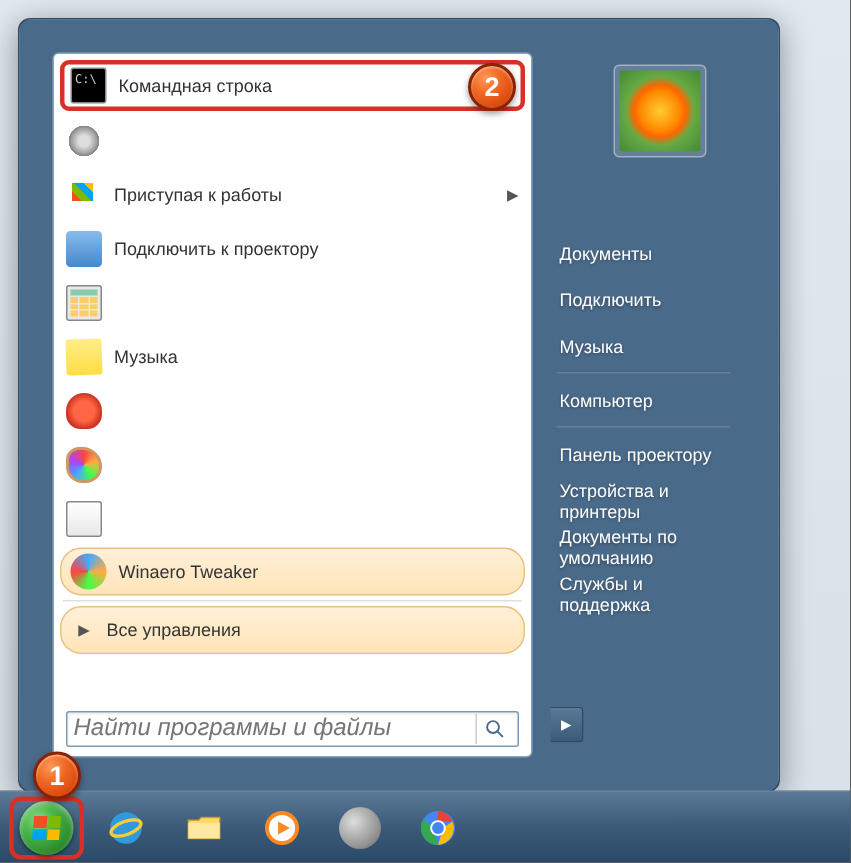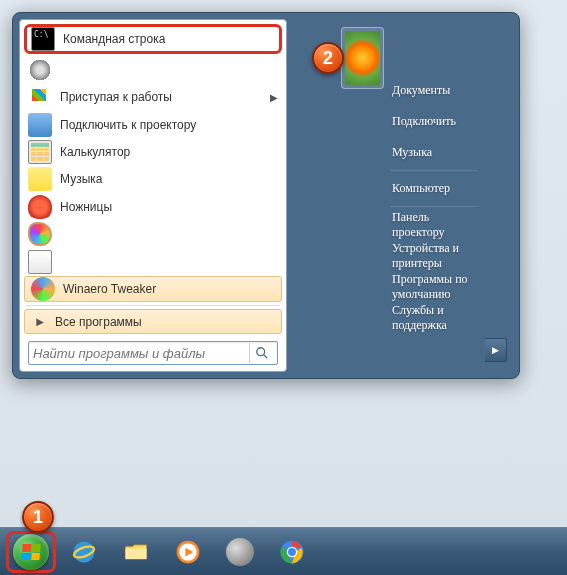--- a/index.html
+++ b/index.html
@@ -15,27 +15,27 @@
   .desktop-bg {
     position: absolute;
     inset: 0;
     background: linear-gradient(180deg, #e0e8f0 0%, #d8e0e8 100%);
   }
   .start-menu {
     position: absolute;
     left: 12px;
     top: 12px;
     width: 508px;
-    height: 367px;
+    height: 516px;
     border-radius: 8px;
     background: linear-gradient(180deg, #4a6a8a 0%, #4a6a8a 60%, #4a6a8a 100%);
     border: 1px solid #2d4a66;
     box-shadow: 0 4px 20px rgba(0,0,0,0.4);
     display: flex;
-    padding: 6px;
+    padding: 22px;
     justify-content: flex-end;
   }
   .left-panel {
     width: 320px;
     background: #fff;
     border-radius: 4px;
     border: 1px solid #8ba3bb;
     display: flex;
     flex-direction: column;
     padding: 2px;
@@ -68,21 +68,21 @@
   .prog-item.highlighted {
     border: 3px solid #d93025;
     border-radius: 6px;
     margin: 2px;
     padding: 0 4px;
     height: 34px;
   }
   .prog-item.pinned {
     background: linear-gradient(180deg, #fff0d8 0%, #ffe4b8 100%);
     border: 1px solid #e8c080;
-    border-radius: 3px;
+    border-radius: 14px;
     margin: 1px 2px;
     height: 32px;
     padding: 0 6px;
   }
   .separator {
     height: 1px;
     background: #e0e0e0;
     margin: 2px 4px;
   }
   .search-row {
@@ -98,41 +98,40 @@
     background: #fff;
     display: flex;
     align-items: center;
     padding: 0 4px;
     box-shadow: inset 0 1px 2px rgba(0,0,0,0.1);
   }
   .search-input {
     flex: 1;
     border: none;
     outline: none;
-    font-size: 13px;
+    font-size: 16px;
     color: #888;
     font-style: italic;
     background: transparent;
   }
   .search-btn {
     width: 24px;
     height: 20px;
     border-left: 1px solid #ccc;
     display: flex;
     align-items: center;
     justify-content: center;
     color: #4a6a8a;
     cursor: pointer;
   }
   .right-panel {
     flex: 1;
     padding: 8px 4px 8px 10px;
     display: flex;
-    flex-direction: row;
-    font-family: Liberation Serif, serif;
+    flex-direction: column;
   }
   .user-pic-holder {
     width: 62px;
     height: 62px;
     margin-left: 44px;
     border: 1px solid rgba(255,255,255,0.4);
     border-radius: 4px;
     padding: 3px;
     background: rgba(255,255,255,0.15);
   }
@@ -326,51 +325,49 @@
           <div></div>
           <div></div>
           <div></div>
           <div></div>
           <div></div>
           <div></div>
           <div></div>
           <div></div>
           <div></div>
         </span>
-      <span class="label">Калькулятор</span>
     </div>
 
     <div class="prog-item">
       <span class="icon ic-note"></span>
       <span class="label">Музыка</span>
     </div>
 
     <div class="prog-item">
       <span class="icon ic-snip"></span>
-      <span class="label">Ножницы</span>
     </div>
 
     <div class="prog-item">
       <span class="icon ic-paint"></span>
     </div>
 
     <div class="prog-item">
       <span class="icon ic-xps"></span>
     </div>
 
     <div class="prog-item pinned">
       <span class="icon ic-tweak"></span>
       <span class="label">Winaero Tweaker</span>
     </div>
 
     <div class="separator"></div>
 
     <div class="prog-item pinned">
       <span class="arrow" style="width:18px;margin-right:6px;text-align:center;">▶</span>
-      <span class="label">Все программы</span>
+      <span class="label">Все управления</span>
     </div>
 
     <div class="search-row">
       <div class="search-box">
         <input class="search-input" placeholder="Найти программы и файлы" style="">
         <span class="search-btn">
           <svg width="14" height="14" viewBox="0 0 16 16">
               <circle cx="6.5" cy="6.5" r="4.5" fill="none" stroke="#4a6a8a" stroke-width="1.5"></circle>
               <line x1="10" y1="10" x2="14" y2="14" stroke="#4a6a8a" stroke-width="1.5"></line>
             </svg>
@@ -386,21 +383,21 @@
     <div class="right-list">
       <div class="right-item username"></div>
       <div class="right-item">Документы</div>
       <div class="right-item">Подключить</div>
       <div class="right-item">Музыка</div>
       <div class="right-sep"></div>
       <div class="right-item">Компьютер</div>
       <div class="right-sep"></div>
       <div class="right-item">Панель проектору</div>
       <div class="right-item">Устройства и принтеры</div>
-      <div class="right-item">Программы по умолчанию</div>
+      <div class="right-item">Документы по умолчанию</div>
       <div class="right-item">Службы и поддержка</div>
     </div>
     <div class="shutdown-row">
       <div class="shutdown-arrow">
         <span>▶</span>
       </div>
     </div>
   </div>
 </div>
 

